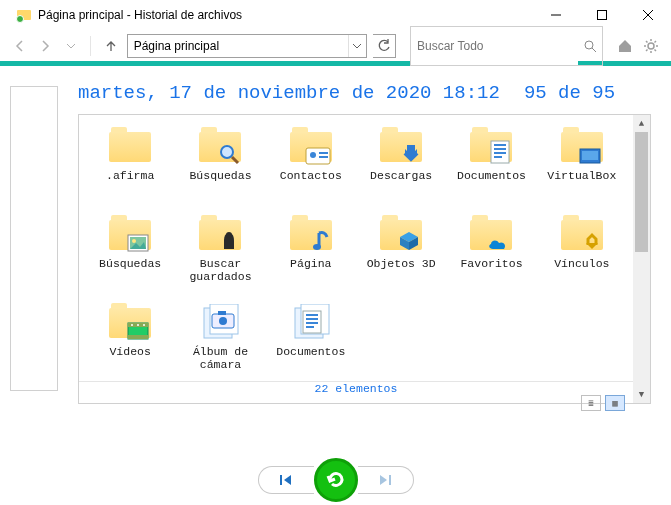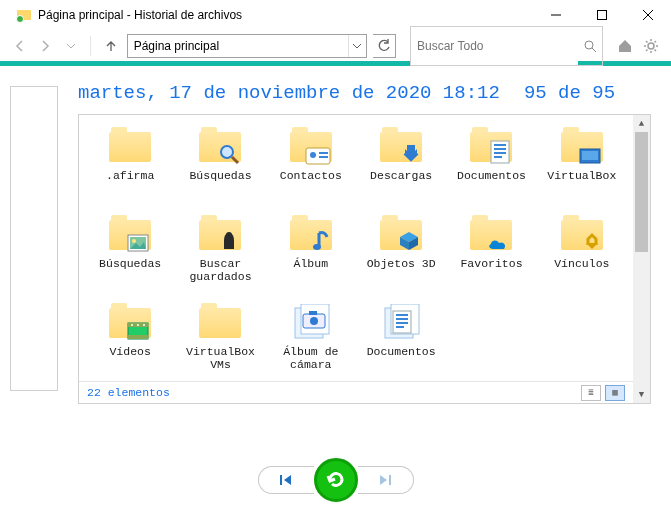--- a/index.html
+++ b/index.html
@@ -33,21 +33,21 @@
 .grid { flex: 1; padding: 10px 6px; display: grid; grid-template-columns: repeat(6, 1fr); grid-auto-rows: 88px; overflow: hidden; }
 .item { display: flex; flex-direction: column; align-items: center; text-align: center; font-size: 11.5px; color: #202020; padding: 2px; }
 .item .ficon { width: 48px; height: 40px; margin-bottom: 2px; display: flex; align-items: center; justify-content: center; position: relative; }
 .folder-shape { width: 42px; height: 30px; background: linear-gradient(#ffe9a8, #ffd976); border-radius: 2px; position: relative; }
 .folder-shape::before { content: ""; position: absolute; top: -5px; left: 2px; width: 16px; height: 6px; background: #ffe9a8; border-radius: 2px 2px 0 0; }
 .overlay { position: absolute; font-size: 20px; }
 .scrollbar { width: 17px; background: #f0f0f0; display: flex; flex-direction: column; }
 .scrollbar .sbtn { height: 17px; display: flex; align-items: center; justify-content: center; color: #606060; font-size: 9px; }
 .scrollbar .track { flex: 1; position: relative; }
 .scrollbar .thumb { position: absolute; top: 0; left: 2px; right: 2px; height: 120px; background: #c2c2c2; }
-.statusbar { position: absolute; bottom: 0; left: 0; right: 17px; height: 22px; border-top: 1px solid #e5e5e5; display: flex; align-items: center; padding: 0 8px; font-size: 11.5px; color: #1a73e8; background: #fff; }
+.statusbar { position: absolute; bottom: 0; left: 0; right: 17px; height: 22px; border-top: 1px solid #e5e5e5; display: flex; align-items: center; padding: 0 8px; font-size: 11.5px; color: #1a73e8; background: #fff; flex-direction: column; }
 .statusbar .viewbtns { margin-left: auto; display: flex; gap: 4px; }
 .viewbtn { width: 20px; height: 16px; border: 1px solid #c0c0c0; display: flex; align-items: center; justify-content: center; font-size: 9px; color: #606060; }
 .viewbtn.active { background: #d6e8ff; border-color: #7aa7d9; }
 .controls { display: flex; align-items: center; justify-content: center; gap: 0; padding: 12px 0; }
 .pill { width: 56px; height: 28px; border: 1px solid #c9c9c9; background: #fff; display: flex; align-items: center; justify-content: center; color: #2070c0; }
 .pill.left { border-radius: 14px 0 0 14px; border-right: none; }
 .pill.right { border-radius: 0 14px 14px 0; border-left: none; }
 .restorebtn { width: 44px; height: 44px; border-radius: 50%; background: #14c010; border: 3px solid #0ea008; display: flex; align-items: center; justify-content: center; color: #fff; z-index: 2; position: relative; }
 .partial-row { grid-column: 1 / -1; display: grid; grid-template-columns: repeat(6, 1fr); height: 20px; overflow: hidden; align-items: start; }
 .partial-row .pitem { display: flex; justify-content: center; }
@@ -263,21 +263,21 @@
             <div class="ficon">
               <div class="folder-shape"></div>
               <div class="overlay" style="bottom: 2px; right: 4px;">
                 <svg width="20" height="24">
                   <path d="M8 4 V18" stroke="#2f7bd1" stroke-width="3"></path>
                   <ellipse cx="6" cy="18" rx="4" ry="3" fill="#2f7bd1"></ellipse>
                   <path d="M8 4 Q14 2 16 8" fill="none" stroke="#2f7bd1" stroke-width="3"></path>
                 </svg>
               </div>
             </div>
-            <div style="line-height: 1.15;">Álbum</div>
+            <div style="line-height: 1.15;">Página</div>
           </div>
           <div class="item">
             <div class="ficon">
               <div class="folder-shape"></div>
               <div class="overlay" style="bottom: 2px; right: 4px;">
                 <svg width="24" height="24">
                   <path d="M12 3 L21 8 L12 13 L3 8 Z" fill="#39a0e6"></path>
                   <path d="M3 8 L12 13 V21 L3 16 Z" fill="#2b80c0"></path>
                   <path d="M21 8 L12 13 V21 L21 16 Z" fill="#1e6aa8"></path>
                 </svg>
@@ -316,26 +316,20 @@
                   <rect x="2" y="2" width="20" height="16" fill="#2c6" stroke="#185"></rect>
                   <rect x="2" y="2" width="20" height="4" fill="#8a5"></rect>
                   <rect x="2" y="14" width="20" height="4" fill="#8a5"></rect>
                   <circle cx="6" cy="4" r="1" fill="#fff"></circle>
                   <circle cx="12" cy="4" r="1" fill="#fff"></circle>
                   <circle cx="18" cy="4" r="1" fill="#fff"></circle>
                 </svg>
               </div>
             </div>
             <div style="line-height: 1.15;">Vídeos</div>
-          </div>
-          <div class="item">
-            <div class="ficon">
-              <div class="folder-shape"></div>
-            </div>
-            <div style="line-height: 1.15;">VirtualBox VMs</div>
           </div>
           <div class="item">
             <div class="ficon">
               <svg width="44" height="38">
                 <rect x="6" y="4" width="28" height="30" fill="#eaf4ff" stroke="#9cc4e8"></rect>
                 <rect x="12" y="0" width="28" height="30" fill="#fff" stroke="#9cc4e8"></rect>
               </svg>
               <div class="overlay" style="top: 6px; left: 14px;">
                 <svg width="26" height="20">
                   <rect x="2" y="5" width="22" height="14" rx="2" fill="#eef" stroke="#2f7bd1"></rect>

